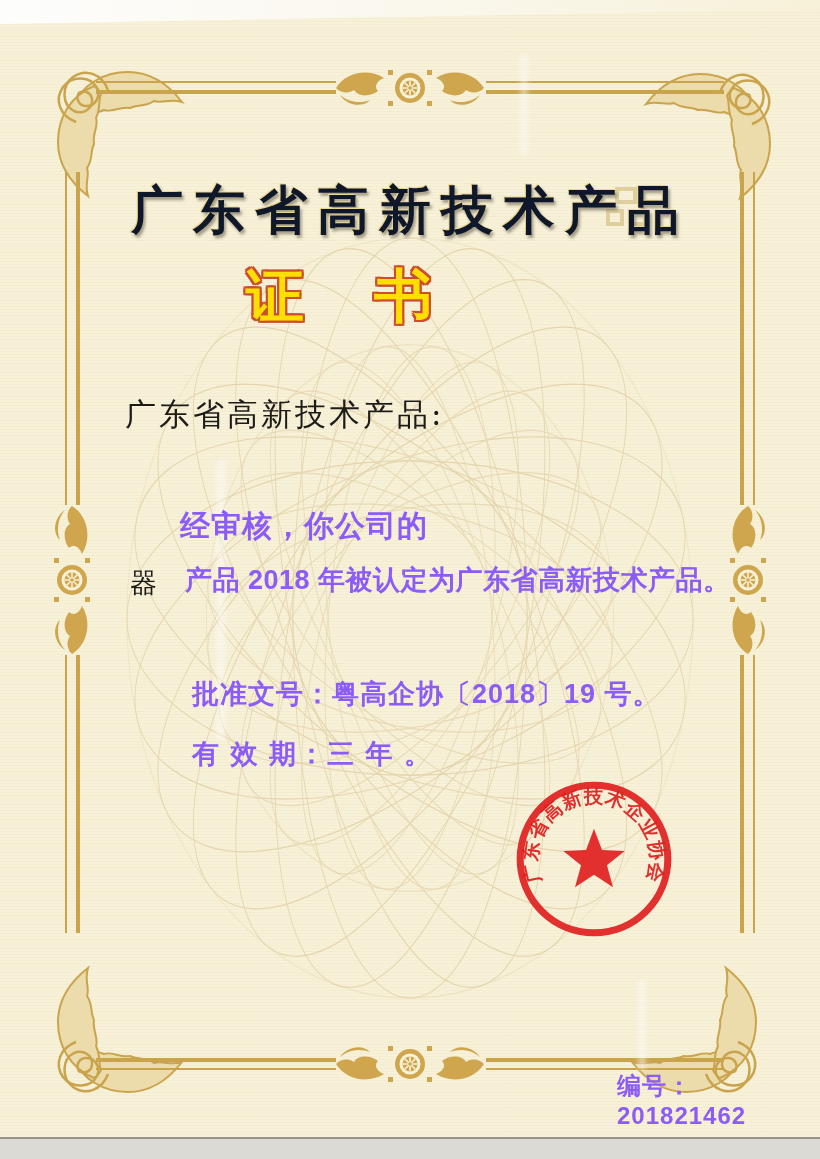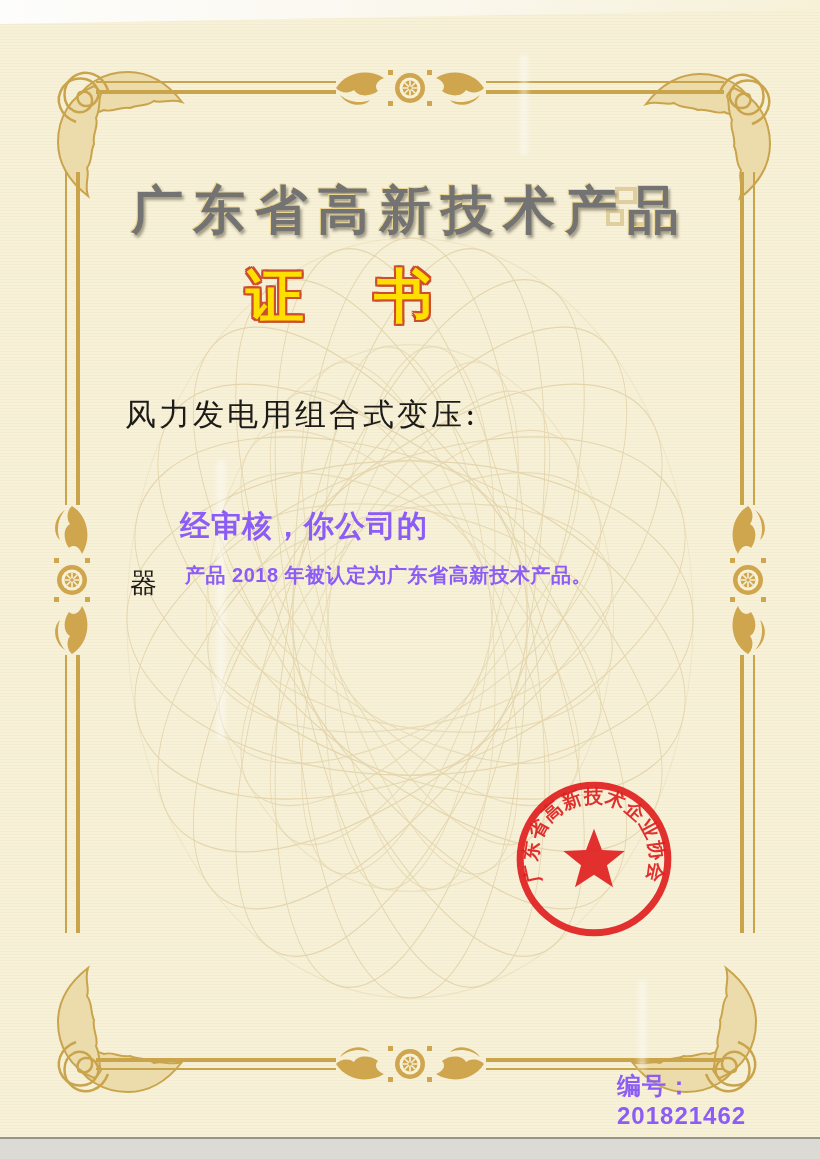--- a/index.html
+++ b/index.html
@@ -13,34 +13,34 @@
     background:linear-gradient(to right,#fdfdfc 0%,#faf7ec 55%,#f7f1d8 100%);
     clip-path:polygon(0 0,100% 0,100% 40%,0 100%);}
   .scan-bottom{position:absolute;left:0;top:1137px;width:820px;height:22px;z-index:6;
     background:#dbdad5;border-top:2px solid #97938a;}
   .streak{position:absolute;z-index:2;pointer-events:none;filter:blur(2px);
     background:linear-gradient(to right,transparent,rgba(255,255,255,0.55),transparent);}
   
   .bline{position:absolute;background:#c9a44a;z-index:2;}
   
   .title{position:absolute;left:0;top:176px;width:820px;text-align:center;z-index:3;
-    font-size:52px;font-weight:bold;letter-spacing:10px;color:#737373;
+    font-size:52px;font-weight:bold;letter-spacing:10px;color:#0f172a;
     text-shadow:-1px -1px 0 #ecd58e, 2px 3px 3px rgba(118,110,90,0.65);}
   .subtitle{position:absolute;left:0;top:258px;width:684px;text-align:center;z-index:3;
     font-family:"DejaVu Serif", serif;font-size:58px;font-weight:bold;
     letter-spacing:6px;word-spacing:38px;color:#ffdf00;
     text-shadow:2px 0 0 #cc4e32,-2px 0 0 #cc4e32,0 2px 0 #cc4e32,0 -2px 0 #cc4e32,
       2px 2px 0 #cc4e32,-2px -2px 0 #cc4e32,2px -2px 0 #cc4e32,-2px 2px 0 #cc4e32;}
   .kai{font-family:"DejaVu Serif", serif;color:#1c1b18;}
   .hei{font-family:"Liberation Sans", sans-serif;font-weight:bold;color:#8b5cf6;}
   .recipient{position:absolute;left:125px;top:394px;font-size:31px;letter-spacing:3px;z-index:3;}
   .l1a{position:absolute;left:180px;top:506px;font-size:30px;letter-spacing:1px;z-index:3;}
   .l1b{position:absolute;left:432px;top:506px;font-size:29px;letter-spacing:3px;z-index:3;}
   .l2a{position:absolute;left:130px;top:565px;font-size:27px;z-index:3;}
-  .l2b{position:absolute;left:185px;top:562px;font-size:20px;letter-spacing:0.5px;z-index:3;}
+  .l2b{position:absolute;left:185px;top:562px;font-size:27px;letter-spacing:0.5px;z-index:3;}
   .approval{position:absolute;left:192px;top:676px;font-size:27px;letter-spacing:1px;z-index:3;}
   .validity{position:absolute;left:192px;top:736px;font-size:27px;letter-spacing:2px;z-index:3;}
   .date{position:absolute;left:518px;top:923px;font-size:28px;letter-spacing:4px;z-index:4;}
   .serial{position:absolute;left:617px;top:1070px;font-size:24px;letter-spacing:1px;z-index:3;}
   .seal{position:absolute;left:503px;top:768px;width:182px;height:182px;z-index:5;}
   
   .sq{position:absolute;border:4px solid #e0cf9e;background:transparent;z-index:2;}
 </style>
 </head>
 <body>
@@ -165,28 +165,34 @@
       <use href="#medallionH" transform="translate(0,48) scale(1,-1)"></use>
     </svg>
 
   <div class="streak" style="left:214px;top:460px;width:14px;height:280px;"></div>
   <div class="streak" style="left:518px;top:55px;width:12px;height:100px;"></div>
   <div class="streak" style="left:636px;top:980px;width:12px;height:90px;"></div>
 
   <div class="title">广东省高新技术产品</div>
   <div class="subtitle">证 书</div>
 
-  <div class="recipient kai">风力发电用组合式变压:</div>
+  <div class="recipient kai">广东省高新技术产品:</div>
 
   <span class="l1a hei">经审核，你公司的</span>
 
   <span class="l2a kai">器</span>
   <span class="l2b hei">产品 2018 年被认定为广东省高新技术产品。</span>
 
-
+  <div class="approval">
+    <span class="hei">批准文号：</span><span class="hei">粤高企协〔2018〕19 号。</span>
+  </div>
+
+  <div class="validity">
+    <span class="hei">有 效 期：</span><span class="hei">三 年 。</span>
+  </div>
 
 
   <svg class="seal" viewBox="0 0 180 180">
     <circle cx="90" cy="90" r="73" fill="none" stroke="#e01f1f" stroke-width="7" opacity="0.92"></circle>
     <path fill="#e01f1f" opacity="0.92" d="M90,60 L97.9,81.1 L120.4,82.1 L102.8,96.2 L108.8,117.9 L90,105.5 L71.2,117.9 L77.2,96.2 L59.6,82.1 L82.1,81.1 Z"></path>
     <path id="sealArc" d="M39.2,113.7 A56,56 0 1 1 140.8,113.7" fill="none"></path>
     <text font-size="19" font-weight="bold" fill="#e01f1f" opacity="0.92" letter-spacing="1" font-family="DejaVu Serif, serif">
       <textPath href="#sealArc" startOffset="2">广东省高新技术企业协会</textPath>
     </text>
   </svg>

